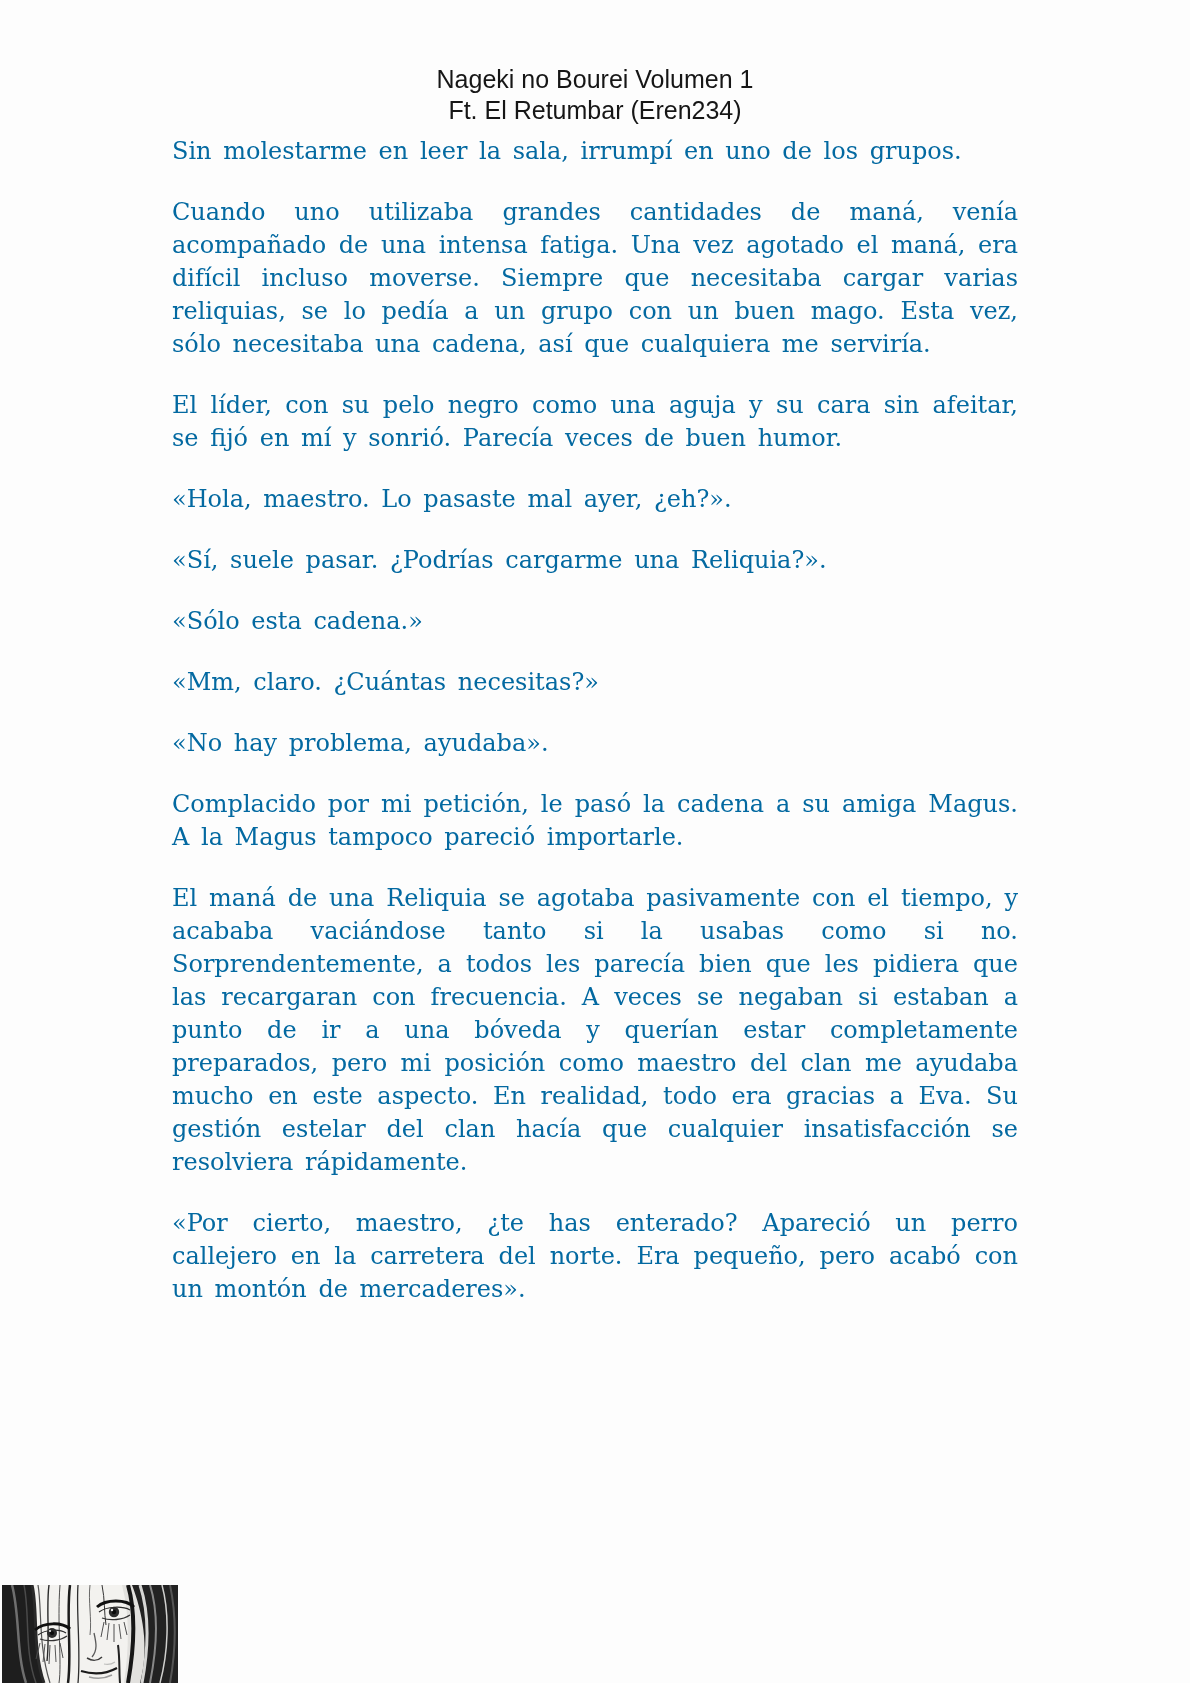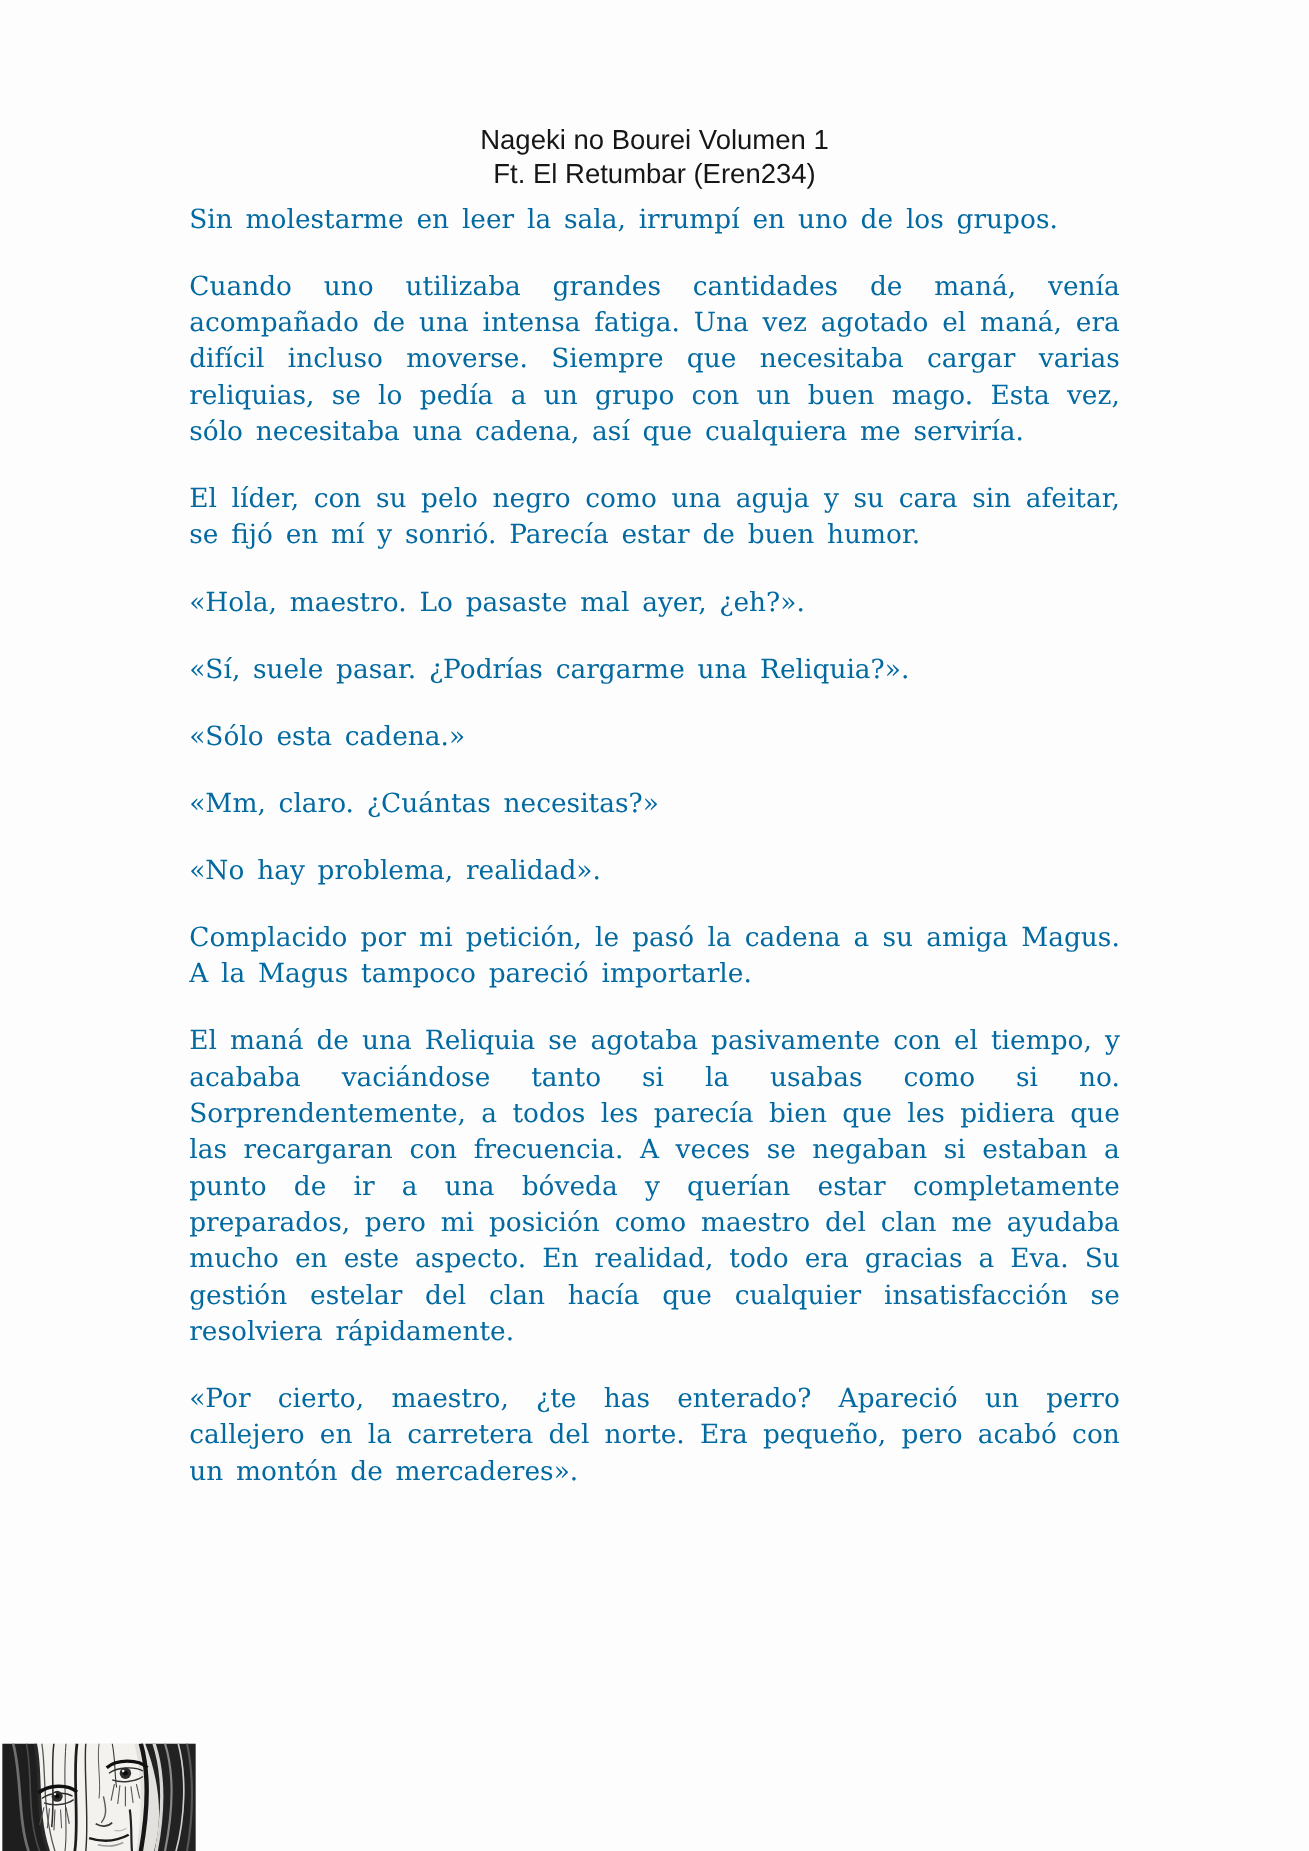--- a/index.html
+++ b/index.html
@@ -9,21 +9,21 @@
   .page {
     position: relative;
     width: 1190px;
     height: 1683px;
     background: #fdfdfd;
     overflow: hidden;
     color: #141414;
   }
 
   .doc-header {
-    padding-top: 112px;
+    padding-top: 64px;
     text-align: center;
     font-family: "Liberation Sans", sans-serif;
     font-size: 25px;
     line-height: 31px;
     font-weight: 400;
     color: #161616;
   }
 
   .doc-body {
     width: 846px;
@@ -55,26 +55,26 @@
 <div class="page">
 
   <header class="doc-header">
     <div>Nageki no Bourei Volumen 1</div>
     <div>Ft. El Retumbar (Eren234)</div>
   </header>
 
   <main class="doc-body">
     <p class="first">Sin molestarme en leer la sala, irrumpí en uno de los grupos.</p>
     <p>Cuando uno utilizaba grandes cantidades de maná, venía acompañado de una intensa fatiga. Una vez agotado el maná, era difícil incluso moverse. Siempre que necesitaba cargar varias reliquias, se lo pedía a un grupo con un buen mago. Esta vez, sólo necesitaba una cadena, así que cualquiera me serviría.</p>
-    <p>El líder, con su pelo negro como una aguja y su cara sin afeitar, se fijó en mí y sonrió. Parecía estar de buen humor.</p>
+    <p>El líder, con su pelo negro como una aguja y su cara sin afeitar, se fijó en mí y sonrió. Parecía veces de buen humor.</p>
     <p class="dialogue">«Hola, maestro. Lo pasaste mal ayer, ¿eh?».</p>
     <p class="dialogue">«Sí, suele pasar. ¿Podrías cargarme una Reliquia?».</p>
     <p class="dialogue">«Sólo esta cadena.»</p>
     <p class="dialogue">«Mm, claro. ¿Cuántas necesitas?»</p>
-    <p class="dialogue">«No hay problema, realidad».</p>
+    <p class="dialogue">«No hay problema, ayudaba».</p>
     <p>Complacido por mi petición, le pasó la cadena a su amiga Magus. A la Magus tampoco pareció importarle.</p>
     <p>El maná de una Reliquia se agotaba pasivamente con el tiempo, y acababa vaciándose tanto si la usabas como si no. Sorprendentemente, a todos les parecía bien que les pidiera que las recargaran con frecuencia. A veces se negaban si estaban a punto de ir a una bóveda y querían estar completamente preparados, pero mi posición como maestro del clan me ayudaba mucho en este aspecto. En realidad, todo era gracias a Eva. Su gestión estelar del clan hacía que cualquier insatisfacción se resolviera rápidamente.</p>
     <p class="dialogue">«Por cierto, maestro, ¿te has enterado? Apareció un perro callejero en la carretera del norte. Era pequeño, pero acabó con un montón de mercaderes».</p>
   </main>
 
   <svg class="corner-art" viewBox="0 0 176 98" preserveAspectRatio="none" xmlns="http://www.w3.org/2000/svg">
 
     <rect width="176" height="98" fill="#ececea"></rect>
     <rect x="26" width="110" height="98" fill="#f3f2ef"></rect>
     <path d="M120,0 C128,30 127,65 122,98 L176,98 L176,0 Z" fill="#e2e1de"></path>

